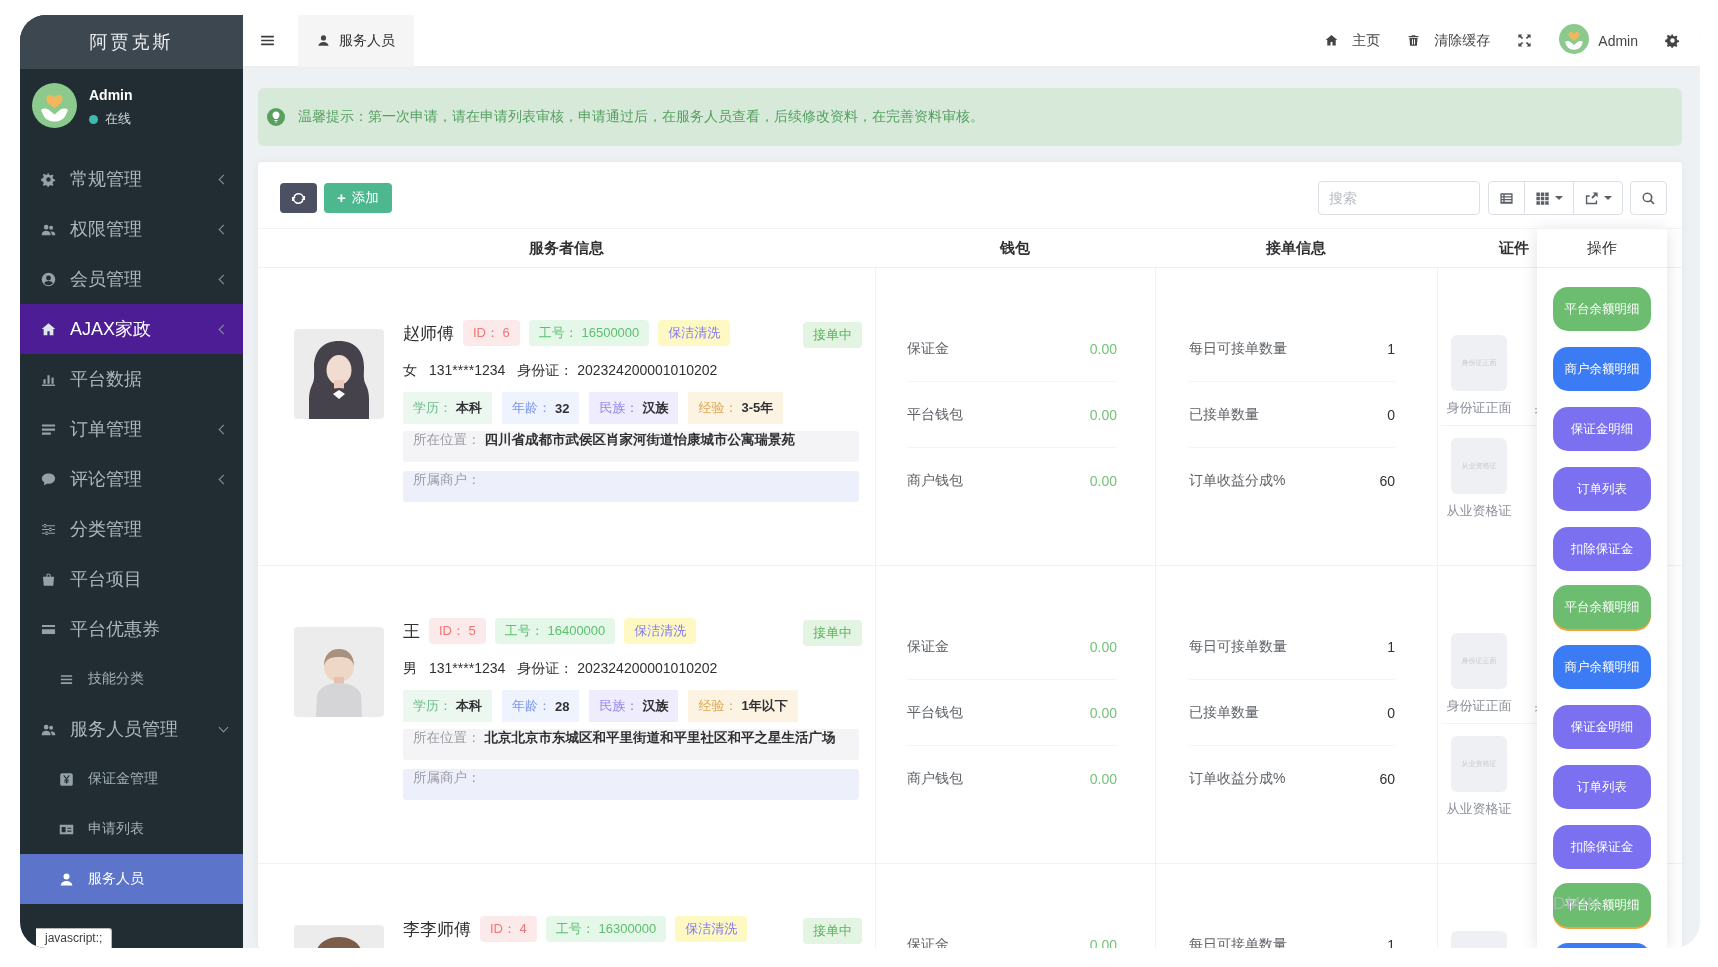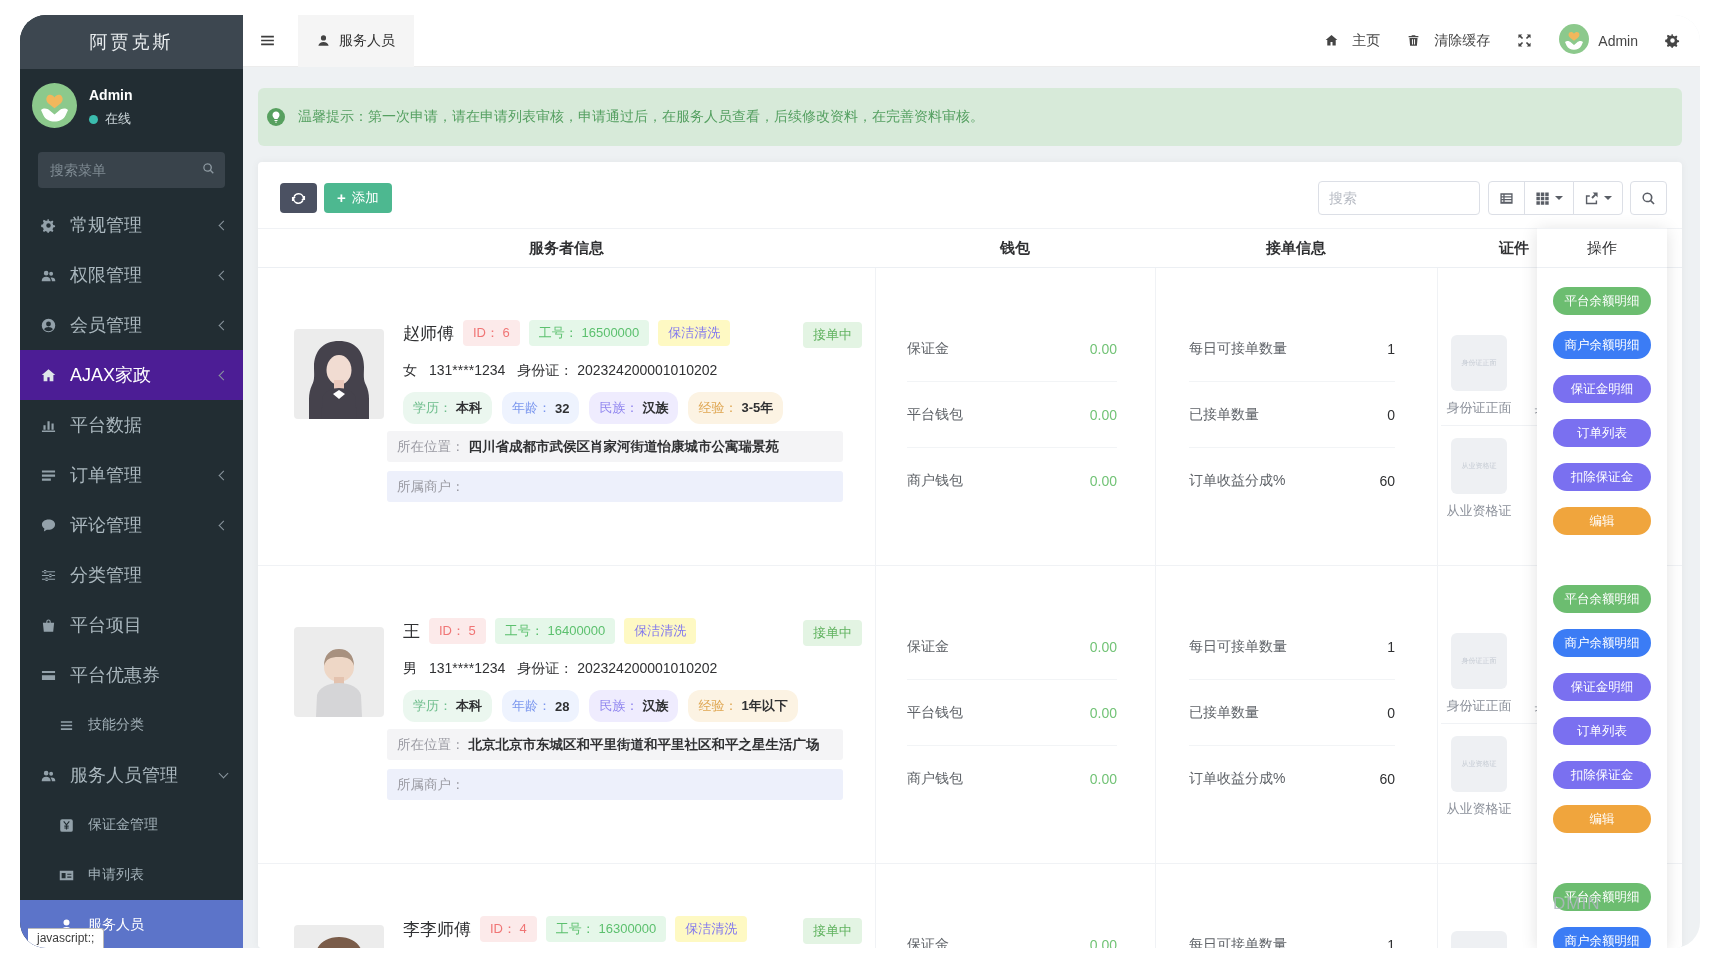--- a/index.html
+++ b/index.html
@@ -21,21 +21,21 @@
 .m-item{height:50px;display:flex;align-items:center;gap:13px;padding:0 16px 0 20px;color:#aab7be;font-size:18px;cursor:pointer;position:relative}
 .m-item .icn{color:#93a1aa;width:17px;display:inline-flex;justify-content:center}
 .m-item.lvl3{padding-left:38px;font-size:14px;color:#a2b0b8}
 .m-item.section{background:#4c1d95;color:#fff}
 .m-item.section .icn{color:#dfe6ea}
 .m-item.active{background:#5c74c9;color:#fff}
 .m-item.active .icn{color:#fff}
 .chev{margin-left:auto;width:7px;height:7px;border-style:solid;border-color:#8a969e;flex:none}
 .chev.left{border-width:0 0 1.6px 1.6px;transform:rotate(45deg)}
 .chev.down{border-width:0 0 1.6px 1.6px;transform:rotate(-45deg);margin-top:-3px}
-.jstip{position:absolute;left:8px;bottom:0;background:#fff;border:1px solid #b9b9b9;border-left:none;border-bottom:none;border-radius:0 3px 0 0;padding:2px 9px 3px;font-size:12px;color:#3c3c3c;z-index:60}
+.jstip{position:absolute;left:16px;bottom:0;background:#fff;border:1px solid #b9b9b9;border-left:none;border-bottom:none;border-radius:0 3px 0 0;padding:2px 9px 3px;font-size:12px;color:#3c3c3c;z-index:60}
 
 .topbar{position:absolute;left:223px;right:0;top:0;height:52px;background:#fff;display:flex;align-items:center;border-bottom:1px solid #ececec;z-index:4}
 .hamb{margin-left:16px;color:#3c3c3c;cursor:pointer}
 .tab{margin-left:22px;height:52px;background:#f5f5f5;display:flex;align-items:center;gap:9px;padding:0 19px;font-size:14px;color:#333;cursor:pointer}
 .tab .icn{color:#444}
 .tb-right{margin-left:auto;display:flex;align-items:center;gap:27px;padding-right:20px;font-size:14px;color:#454545}
 .tb-link{display:flex;align-items:center;gap:14px;cursor:pointer}
 .tb-user{display:flex;align-items:center;gap:9px;cursor:pointer}
 
 .alert{position:absolute;left:238px;top:73px;width:1424px;height:58px;background:#d7ead9;border-radius:6px;display:flex;align-items:center;gap:13px;padding-left:9px;color:#55a061;font-size:14px;z-index:3}
@@ -60,45 +60,45 @@
 .av{position:absolute;left:36px;top:61px;width:90px;height:90px;border-radius:4px;overflow:hidden}
 .nline{position:absolute;left:145px;top:50px;height:30px;display:flex;align-items:center;gap:9px}
 .r-name{font-size:17px;color:#303133}
 .badge{display:inline-flex;align-items:center;height:26px;padding:0 10px;border-radius:4px;font-size:13px;white-space:nowrap}
 .b-id{background:#fceaea;color:#f07575}
 .b-job{background:#e5f7e9;color:#5cc06e}
 .b-skill{background:#fef9c3;color:#8177ee}
 .b-status{background:#e3f4e3;color:#60b25f;position:absolute;left:545px;top:54px}
 .cline{position:absolute;left:145px;top:94px;font-size:14px;color:#303133;display:flex;gap:12px;white-space:nowrap}
 .bline{position:absolute;left:145px;top:124px;display:flex;gap:10px}
-.abadge{height:27px;border-radius:12px;padding:16px 10px;display:flex;align-items:center;font-size:13px;gap:4px;white-space:nowrap}
+.abadge{height:27px;border-radius:0;padding:16px 10px;display:flex;align-items:center;font-size:13px;gap:4px;white-space:nowrap}
 .abadge b{color:#303133;font-weight:bold}
 .ab-edu{background:#ebf7ef}.ab-edu .al{color:#6fbe8d}
 .ab-age{background:#eef3fe}.ab-age .al{color:#7b97ee}
 .ab-eth{background:#efecfe}.ab-eth .al{color:#9186ef}
 .ab-exp{background:#fcf3e3}.ab-exp .al{color:#dfa753}
-.lbox{position:absolute;left:129px;top:163px;width:456px;height:31px;background:#f4f4f6;border-radius:3px;display:flex;align-items:center;padding:0 10px;font-size:13.5px;gap:4px;overflow:hidden;white-space:nowrap}
+.lbox{position:absolute;left:145px;top:163px;width:456px;height:31px;background:#f4f4f6;border-radius:3px;display:flex;padding:0 10px;font-size:13.5px;gap:4px;overflow:hidden;white-space:nowrap}
 .lbox .lb{color:#9b9ba3;flex:none}
 .lbox .lv{color:#303133;font-weight:bold}
 .mbox{top:203px;background:#edf0fb}
 .wblock{position:absolute;left:649px;top:48px;width:210px}
 .oblock{left:931px;width:206px}
 .wrow{height:66px;display:flex;align-items:center;justify-content:space-between;font-size:14px;color:#5f6368;border-bottom:1px solid #f2f4f6}
 .wrow:last-child{border-bottom:none}
 .wval{color:#72c376}
 .oval{color:#303133}
 .citem{position:absolute;width:76px;text-align:center}
 .cthumb{width:56px;height:56px;border-radius:6px;background:#eef0f3;margin:0 auto;display:flex;align-items:center;justify-content:center;font-size:7px;color:#c6ccd4;cursor:pointer}
 .clabel{margin-top:8px;font-size:13px;color:#8a8f99;white-space:nowrap}
 .cdiv{position:absolute;left:1183px;top:157px;width:150px;height:1px;background:#f0f2f5}
 
 .ops{position:absolute;top:66px;left:1279px;width:130px;bottom:0;background:#fff;box-shadow:0 2px 16px rgba(0,0,0,.12);z-index:20}
 .ops-h{height:40px;border-top:1px solid #f0f2f5;border-bottom:1px solid #eceff3;display:flex;align-items:center;justify-content:center;font-weight:normal;font-size:15px;color:#303133}
 .ops-stack{height:298px;display:flex;flex-direction:column;align-items:center;padding-top:19px;gap:16px}
-.a-btn{width:98px;height:28px;border-radius:15px;border:none;color:#fff;font-size:12.5px;cursor:pointer;flex:none}
+.a-btn{width:98px;height:44px;border-radius:15px;border:none;color:#fff;font-size:12.5px;cursor:pointer;flex:none}
 .wm{position:absolute;left:1295px;top:732px;z-index:40;color:rgba(175,182,190,.85);font-size:17px;letter-spacing:1px}
 .icn{display:inline-flex}
 .icn svg{width:15px;height:15px;display:block}
 .icn.sm svg{width:13px;height:13px}
 .icn.lg svg{width:17px;height:17px}
 </style>
 </head>
 <body>
 
 <div class="window">
@@ -111,28 +111,20 @@
             <path d="M22.5 14.5c1.8-3 5.4-3.6 7.2-1.2 1.8 2.3 1 5.6-1.8 7.8l-5.4 4.2-5.4-4.2c-2.8-2.2-3.6-5.5-1.8-7.8 1.8-2.4 5.4-1.8 7.2 1.2z" fill="#f2b75c"></path>
             <path d="M9 27c3-2.5 6.5-1.5 9 .7l4.5 3.8 4.5-3.8c2.5-2.2 6-3.2 9-.7l-2.5 5.5c-2 4-6.5 6-11 6s-9-2-11-6z" fill="#fff"></path>
           </svg></span>
       <div>
         <div class="u-name">Admin</div>
         <div class="u-status">
           <span class="dot"></span>
           <span>在线</span>
         </div>
       </div>
-    </div>
-    <div class="side-search">
-      <input placeholder="搜索菜单" style="">
-      <span class="icn sm">
-          <svg viewBox="0 0 16 16" fill="currentColor">
-            <path fill-rule="evenodd" d="M6.8 1.5a5.3 5.3 0 103.2 9.6l3.3 3.3 1.2-1.2-3.3-3.3a5.3 5.3 0 00-4.4-8.4zm0 1.6a3.7 3.7 0 110 7.4 3.7 3.7 0 010-7.4z"></path>
-          </svg>
-        </span>
     </div>
     <nav class="menu" id="menu">
   <div class="m-item   ">
     <span class="icn">
             <svg viewBox="0 0 16 16" fill="currentColor">
               <path fill-rule="evenodd" d="M8 1l.5 2a5 5 0 011.8.75l1.8-1 1.15 1.15-1 1.8c.35.55.6 1.15.75 1.8l2 .5v1.6l-2 .5a5 5 0 01-.75 1.8l1 1.8-1.15 1.15-1.8-1a5 5 0 01-1.8.75l-.5 2H7.2l-.5-2a5 5 0 01-1.8-.75l-1.8 1-1.15-1.15 1-1.8a5 5 0 01-.75-1.8l-2-.5V7.2l2-.5c.15-.65.4-1.25.75-1.8l-1-1.8 1.15-1.15 1.8 1A5 5 0 016.7 3l.5-2zM8 5.6A2.4 2.4 0 108 10.4 2.4 2.4 0 008 5.6z"></path>
             </svg>
           </span>
     <span>常规管理</span>
     <span class="chev left"></span>

